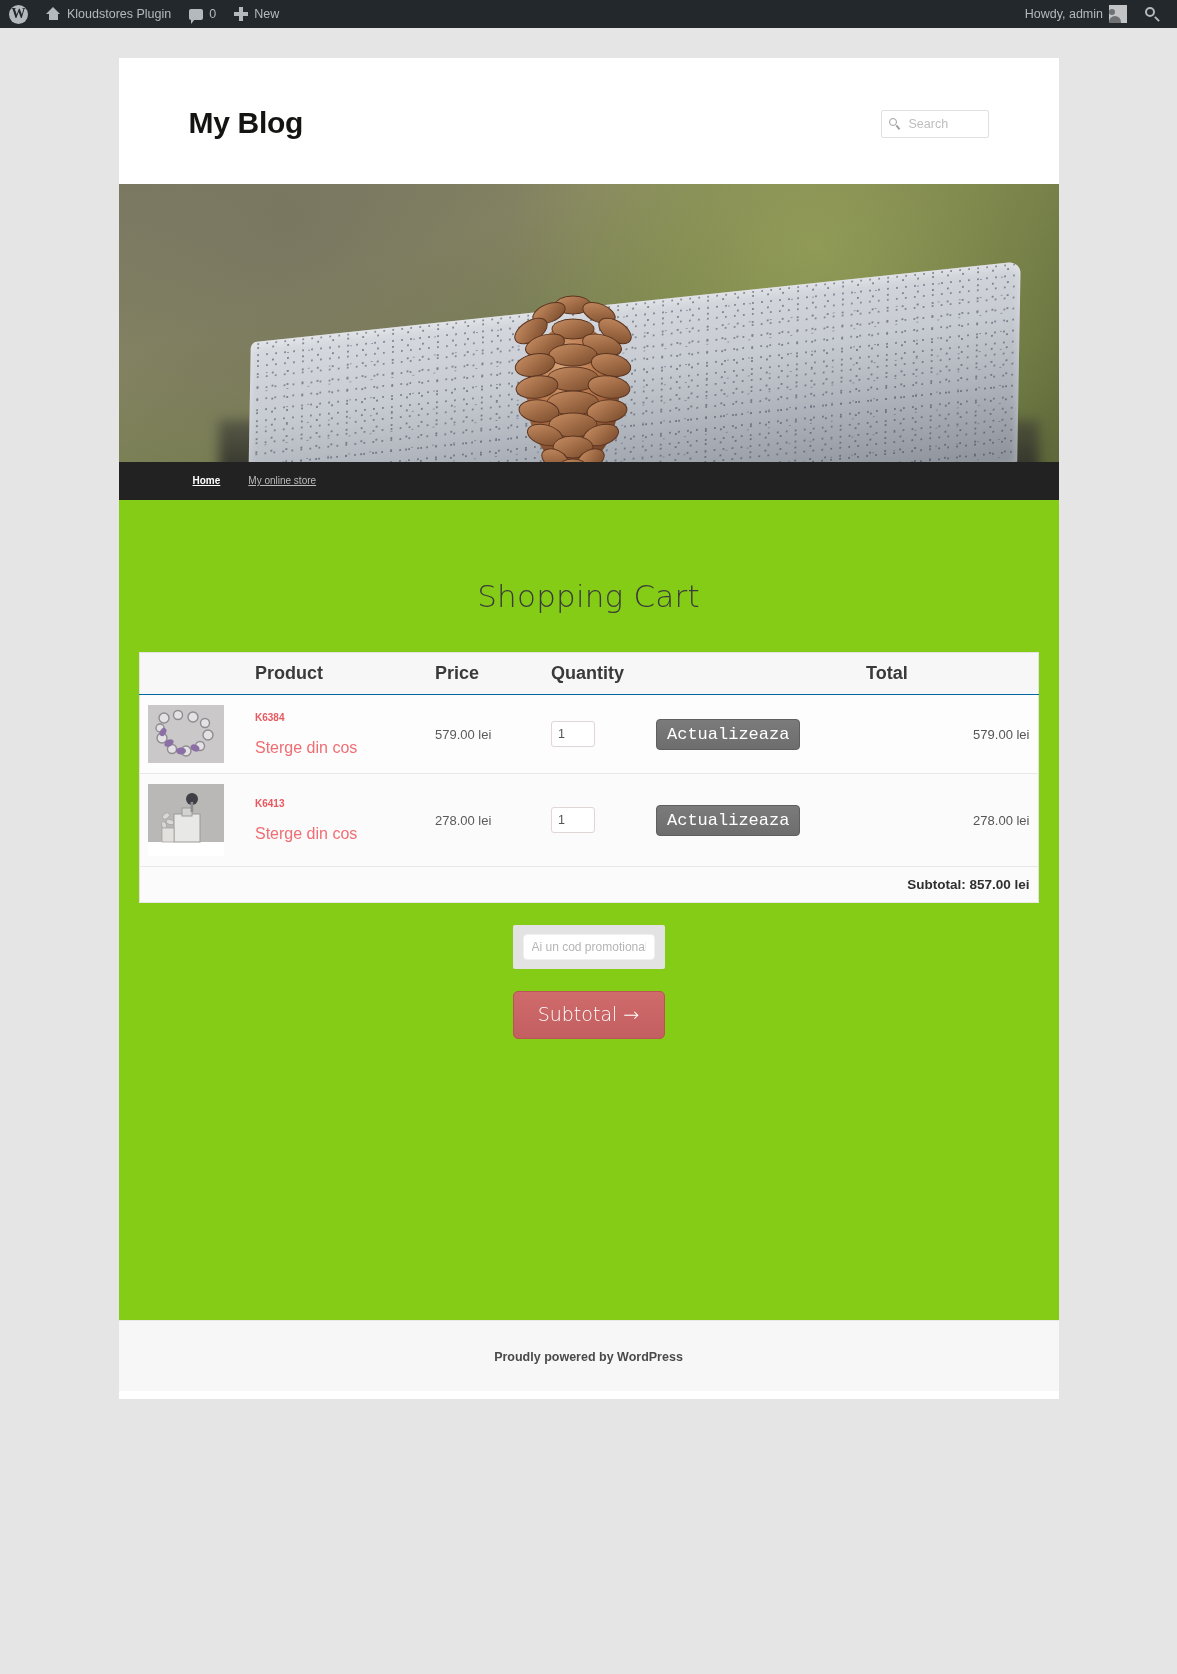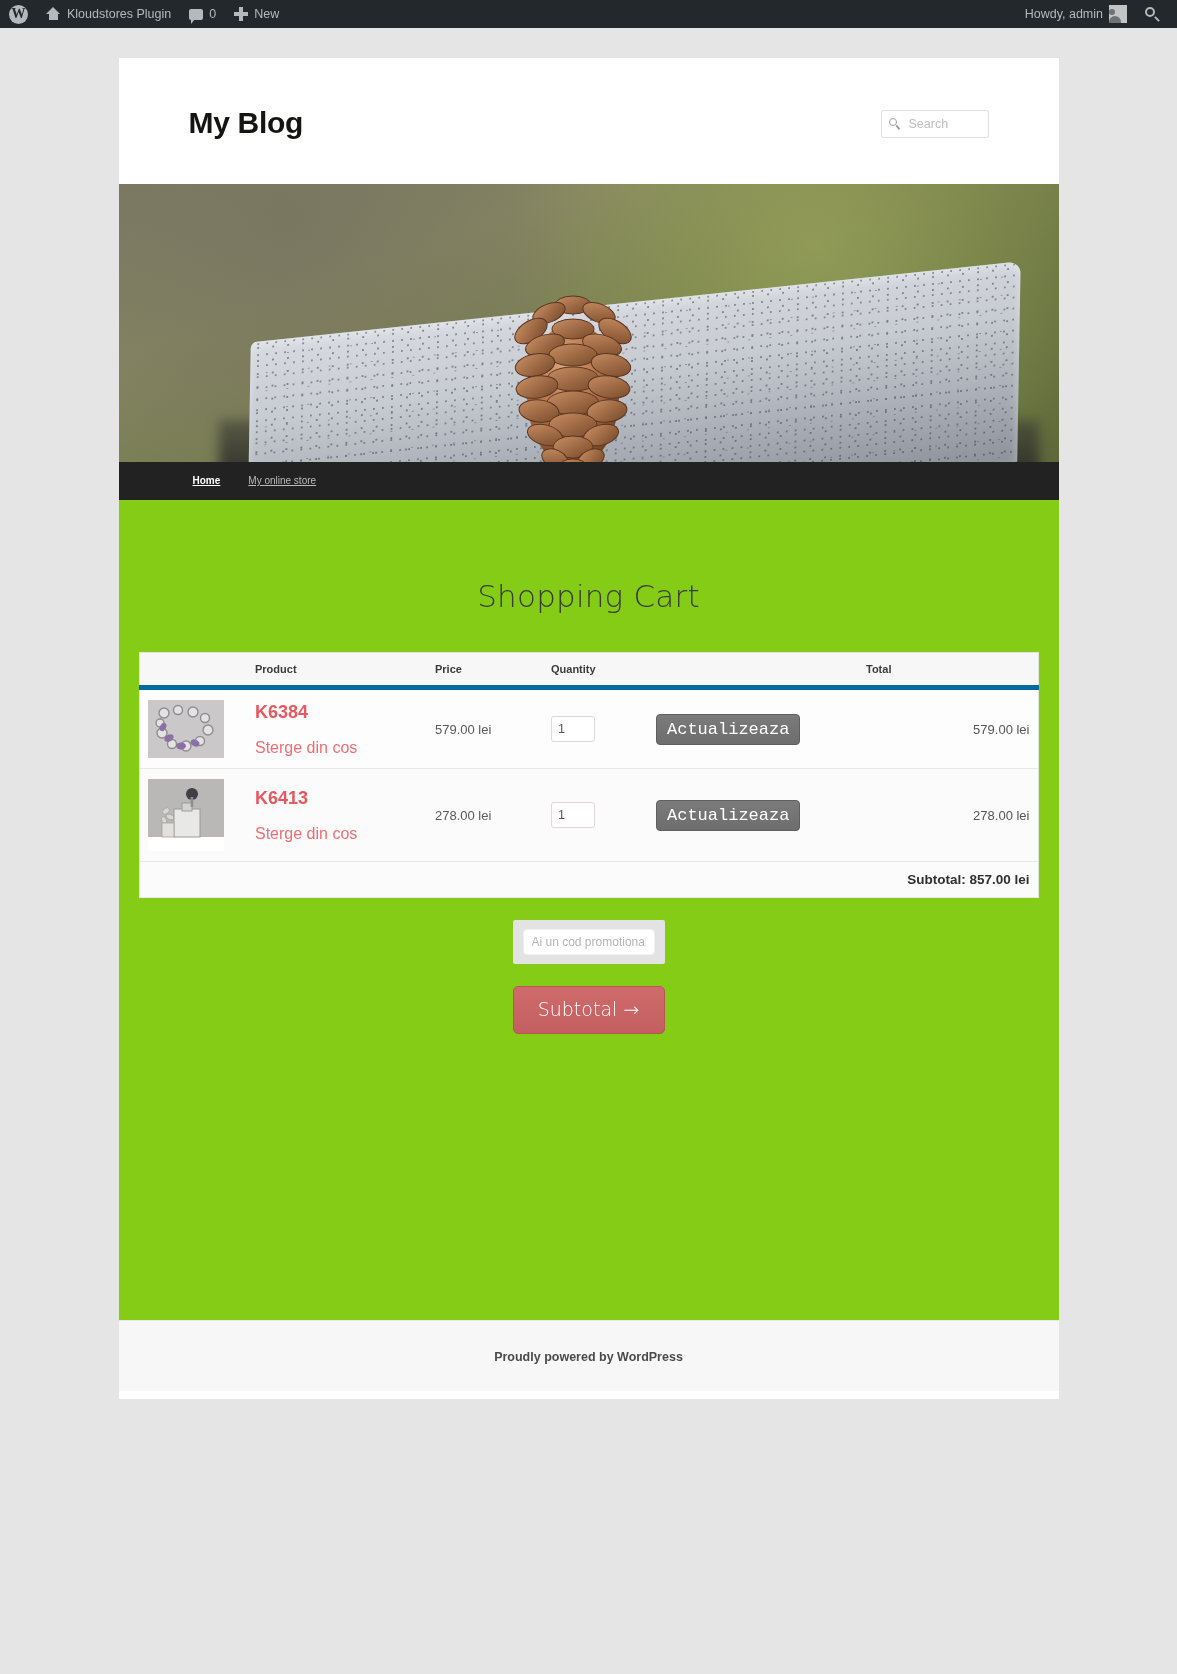--- a/index.html
+++ b/index.html
@@ -291,22 +291,22 @@
   table.cart {
     width: 900px;
     margin: 0 auto;
     border-collapse: collapse;
     border: 1px solid #e3e3e3;
     font-size: 13px;
     color: #555;
   }
   table.cart thead th {
     background: #f7f7f7;
-    border-bottom: 5px solid #0369a1;
-    font-size: 11px;
+    border-bottom: 1px solid #0369a1;
+    font-size: 18px;
     font-weight: bold;
     color: #3a3a3a;
     padding: 10px 8px;
     text-align: left;
     height: 34px;
   }
   th.col-thumb { width: 108px; }
   th.col-product { width: 180px; }
   th.col-price { width: 116px; }
   th.col-qty { width: 105px; }
@@ -327,21 +327,21 @@
     background: #cfcfcf;
     display: block;
     overflow: hidden;
     position: relative;
   }
   .thumb.tall { height: 72px; }
 
   .product-name {
     color: #e8585f;
     font-weight: bold;
-    font-size: 18px;
+    font-size: 10px;
     display: block;
     margin-bottom: 16px;
     text-decoration: none;
   }
   .remove-link {
     color: #ef6d73;
     font-size: 16px;
     text-decoration: none;
     display: block;
   }

